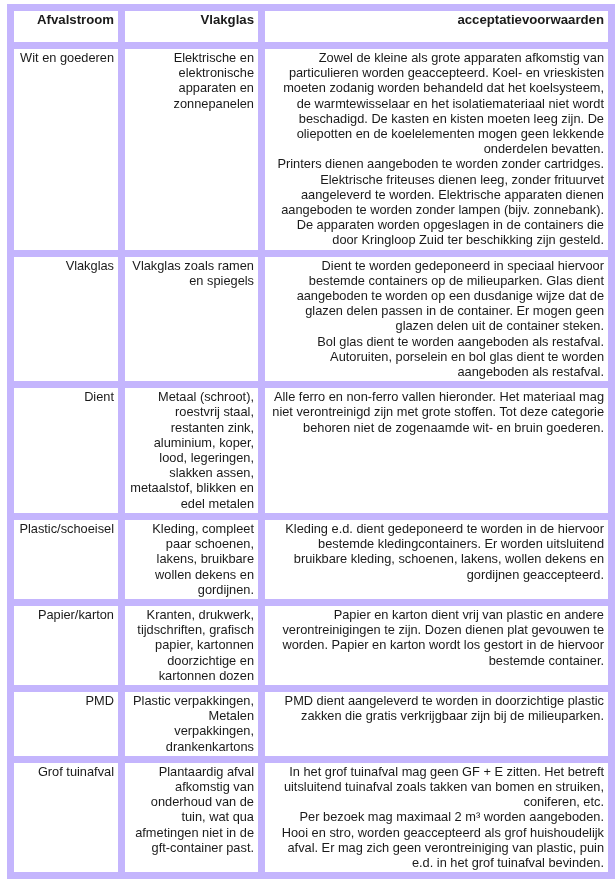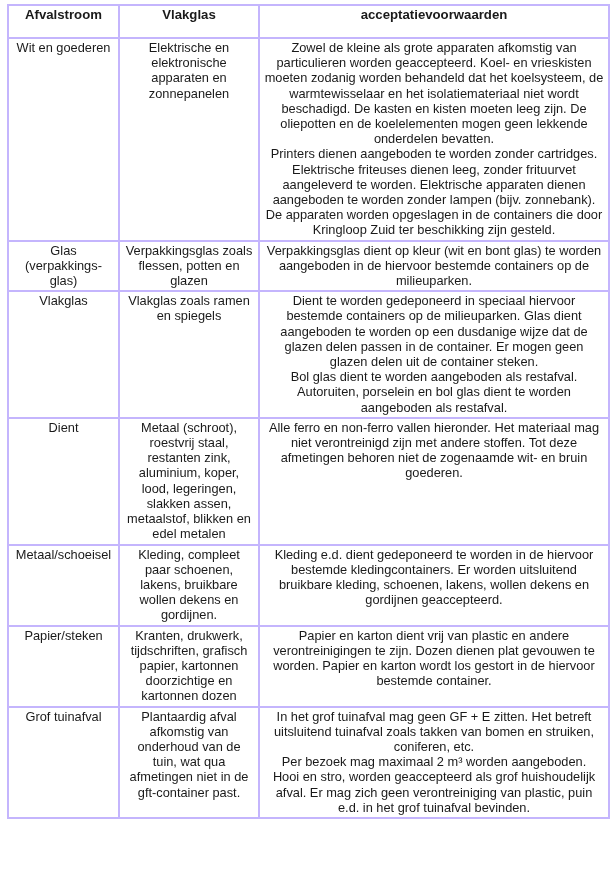--- a/index.html
+++ b/index.html
@@ -19,23 +19,23 @@
     left: 7px;
     top: 4px;
     width: 601px;
     border-collapse: collapse;
     table-layout: fixed;
   }
   col.c-stream     { width: 111px; }
   col.c-definition { width: 140px; }
   col.c-acceptance { width: 350px; }
   th, td {
-    border: 2px solid #c4b5fd;
+    border: 7px solid #c4b5fd;
     vertical-align: top;
-    text-align: center;
+    text-align: right;
     padding: 1px 4px 2px 4px;
     font-size: 12.8px;
     line-height: 15.2px;
     white-space: pre-wrap;
     overflow-wrap: break-word;
     font-weight: normal;
   }
   th {
     font-weight: bold;
     height: 28px;
@@ -68,45 +68,45 @@
 
   <tr>
         <td>Wit en goederen</td>
         <td>Elektrische en elektronische apparaten en zonnepanelen</td>
         <td>Zowel de kleine als grote apparaten afkomstig van particulieren worden geaccepteerd. Koel- en vrieskisten moeten zodanig worden behandeld dat het koelsysteem, de warmtewisselaar en het isolatiemateriaal niet wordt beschadigd. De kasten en kisten moeten leeg zijn. De oliepotten en de koelelementen mogen geen lekkende onderdelen bevatten.
 Printers dienen aangeboden te worden zonder cartridges.
 Elektrische friteuses dienen leeg, zonder frituurvet aangeleverd te worden. Elektrische apparaten dienen aangeboden te worden zonder lampen (bijv. zonnebank).
 De apparaten worden opgeslagen in de containers die door Kringloop Zuid ter beschikking zijn gesteld.</td>
       </tr>
       <tr>
-        <td>Glas (verpakkings-glas)</td>
-        <td>Verpakkingsglas zoals flessen, potten en glazen</td>
-        <td>Verpakkingsglas dient op kleur (wit en bont glas) te worden aangeboden in de hiervoor bestemde containers op de milieuparken.</td>
-      </tr>
-      <tr>
         <td>Vlakglas</td>
         <td>Vlakglas zoals ramen en spiegels</td>
         <td>Dient te worden gedeponeerd in speciaal hiervoor bestemde containers op de milieuparken. Glas dient aangeboden te worden op een dusdanige wijze dat de glazen delen passen in de container. Er mogen geen glazen delen uit de container steken.
 Bol glas dient te worden aangeboden als restafval.
 Autoruiten, porselein en bol glas dient te worden aangeboden als restafval.</td>
       </tr>
       <tr>
         <td>Dient</td>
         <td>Metaal (schroot), roestvrij staal, restanten zink, aluminium, koper, lood, legeringen, slakken assen, metaalstof, blikken en  edel metalen</td>
-        <td><span>Alle </span><span class="squiggle">ferro</span><span> en non-ferro vallen hieronder. Het materiaal mag niet verontreinigd zijn met andere stoffen. Tot deze afmetingen behoren niet de zogenaamde wit- en bruin goederen.</span></td>
+        <td><span>Alle </span><span class="squiggle">ferro</span><span> en non-ferro vallen hieronder. Het materiaal mag niet verontreinigd zijn met grote stoffen. Tot deze categorie behoren niet de zogenaamde wit- en bruin goederen.</span></td>
       </tr>
       <tr>
-        <td>Metaal/schoeisel</td>
+        <td>Plastic/schoeisel</td>
         <td>Kleding, compleet paar schoenen, lakens, bruikbare wollen dekens en gordijnen.</td>
         <td>Kleding e.d. dient gedeponeerd te worden in de hiervoor bestemde kledingcontainers. Er worden uitsluitend bruikbare kleding, schoenen, lakens, wollen dekens en gordijnen geaccepteerd.</td>
       </tr>
       <tr>
-        <td>Papier/steken</td>
+        <td>Papier/karton</td>
         <td>Kranten, drukwerk, tijdschriften, grafisch papier, kartonnen doorzichtige en kartonnen dozen</td>
         <td>Papier en karton dient vrij van plastic en andere verontreinigingen te zijn. Dozen dienen plat gevouwen te worden. Papier en karton wordt los gestort in de hiervoor bestemde container.</td>
+      </tr>
+      <tr>
+        <td>PMD</td>
+        <td>Plastic verpakkingen, Metalen verpakkingen, drankenkartons</td>
+        <td>PMD dient aangeleverd te worden in doorzichtige plastic zakken die gratis verkrijgbaar zijn bij de milieuparken.</td>
       </tr>
       <tr>
         <td>Grof tuinafval</td>
         <td>Plantaardig afval afkomstig van onderhoud van de tuin, wat qua afmetingen niet in de gft-container past.</td>
         <td>In het grof tuinafval mag geen GF + E zitten. Het betreft uitsluitend tuinafval zoals takken van bomen en struiken, coniferen, etc.
 Per bezoek mag maximaal 2 m³ worden aangeboden.
 Hooi en stro, worden geaccepteerd als grof huishoudelijk afval. Er mag zich geen verontreiniging van plastic, puin e.d. in het grof tuinafval bevinden.</td>
       </tr>
     </tbody>
 </table>

